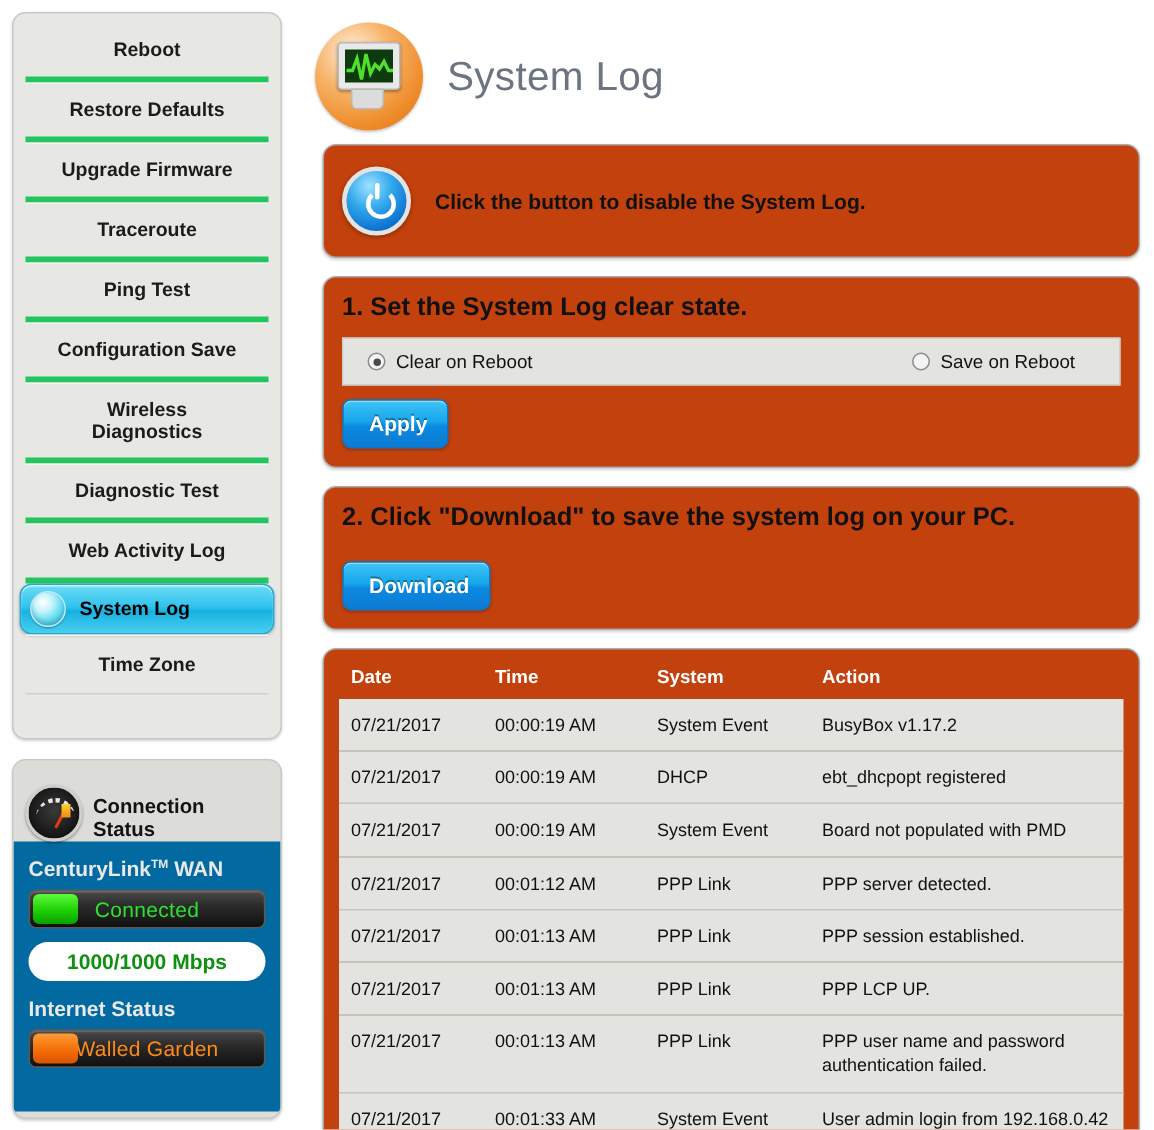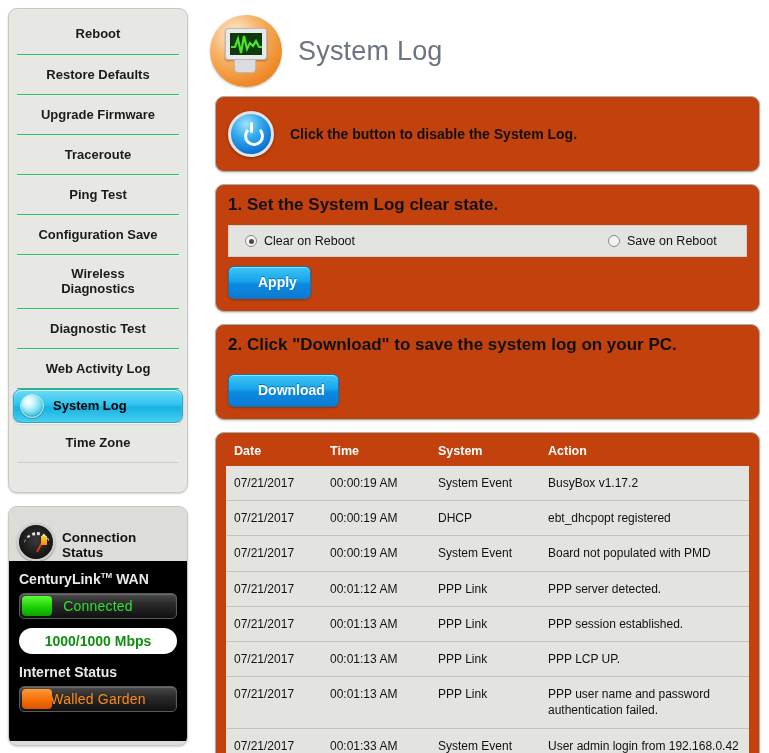--- a/index.html
+++ b/index.html
@@ -20,21 +20,21 @@
     border: 1px solid #c8c8c4;
     border-radius: 9px;
     box-shadow: 0 1px 2px rgba(0,0,0,.18);
     padding: 6px 0 0 0;
   }
   .menu-item {
     position: relative;
     height: 40px;
     margin: 0 8px;
     display: flex; align-items: center; justify-content: center;
-    border-bottom: 1px solid #22c55e;
+    border-bottom: 4px solid #22c55e;
     border-top: 1px solid #f3f3f0;
     font-size: 13px; font-weight: bold; color: #1b1b1b;
     text-align: center; line-height: 1.15;
     cursor: pointer;
   }
   .menu-item:first-child { border-top: none; }
   .menu-item.tall { height: 54px; }
   .menu-item.last { border-bottom: 1px solid #cfcfcb; }
   .menu-item.active {
     margin: 0 4px;
@@ -87,21 +87,21 @@
     width: 2px; height: 15px; background: #e03b10;
     transform-origin: 50% 100%; transform: rotate(28deg);
     border-radius: 1px;
   }
   .gauge .flag {
     position: absolute; right: 6px; top: 11px;
     width: 6px; height: 9px;
     background: linear-gradient(to bottom, #ffd02e 0%, #f08a1b 100%);
   }
   .conn-title { font-size: 13.5px; font-weight: bold; color: #121212; line-height: 1.15; }
-  .conn-body { background: #000000; padding: 8px 10px 12px 10px; height: 180px; }
+  .conn-body { background: #0369a1; padding: 8px 10px 12px 10px; height: 180px; }
   .wan-label { color: #e9e9e9; font-size: 14px; font-weight: bold; margin: 2px 0 6px 0; }
   .wan-label sup { font-size: 8px; vertical-align: super; }
   .bar {
     position: relative; height: 26px; border-radius: 5px;
     background: linear-gradient(to bottom, #4a4a4a 0%, #2b2b2b 40%, #101010 100%);
     border: 1px solid #5a5a5a;
     display: flex; align-items: center; justify-content: center;
     margin-bottom: 9px;
     box-shadow: inset 0 1px 1px rgba(255,255,255,.2);
   }
@@ -187,21 +187,21 @@
     width: 12px; height: 12px; border-radius: 50%;
     background: #f4f4f4; border: 1px solid #8a8a8a;
     margin-right: 7px; position: relative; flex: 0 0 auto;
   }
   .radio.checked::after {
     content: ""; position: absolute; left: 2.5px; top: 2.5px;
     width: 5px; height: 5px; border-radius: 50%; background: #4a4a4a;
   }
   .btn {
     display: inline-block; margin-top: 9px;
-    padding: 7px 13px 8px 29px;
+    padding: 7px 13px 8px 17px;
     border-radius: 6px; border: 1px solid #1074c6;
     background: linear-gradient(to bottom, #3fc4f5 0%, #17a6ec 45%, #0b8ae0 55%, #0d7ad2 100%);
     color: #fff; font-size: 14px; font-weight: bold;
     text-shadow: 0 -1px 0 rgba(0,0,0,.35);
     box-shadow: inset 0 1px 0 rgba(255,255,255,.45), 0 1px 2px rgba(0,0,0,.25);
     cursor: pointer;
   }
 
   .log-panel { padding: 9px 10px 10px 10px; }
   table.log { width: 100%; border-collapse: collapse; table-layout: fixed; }

